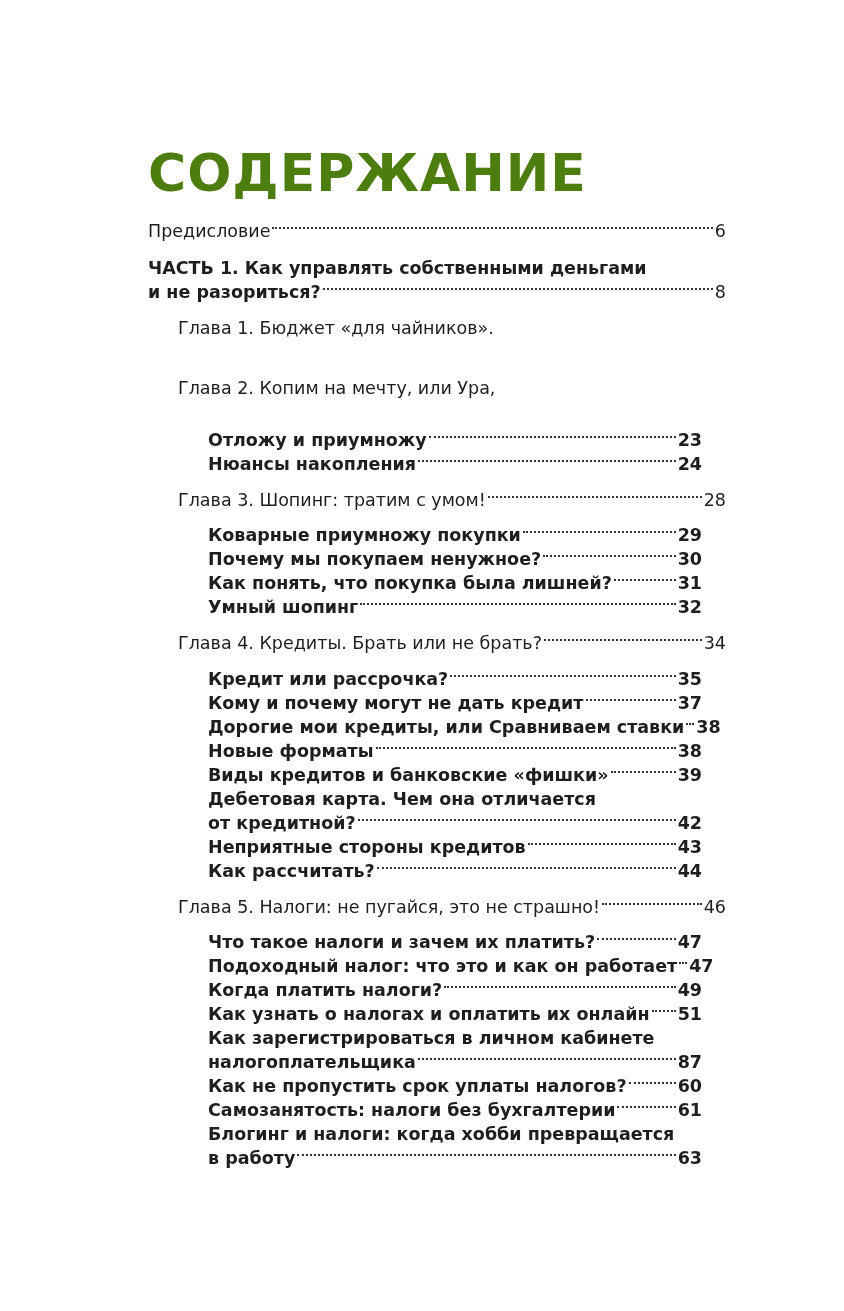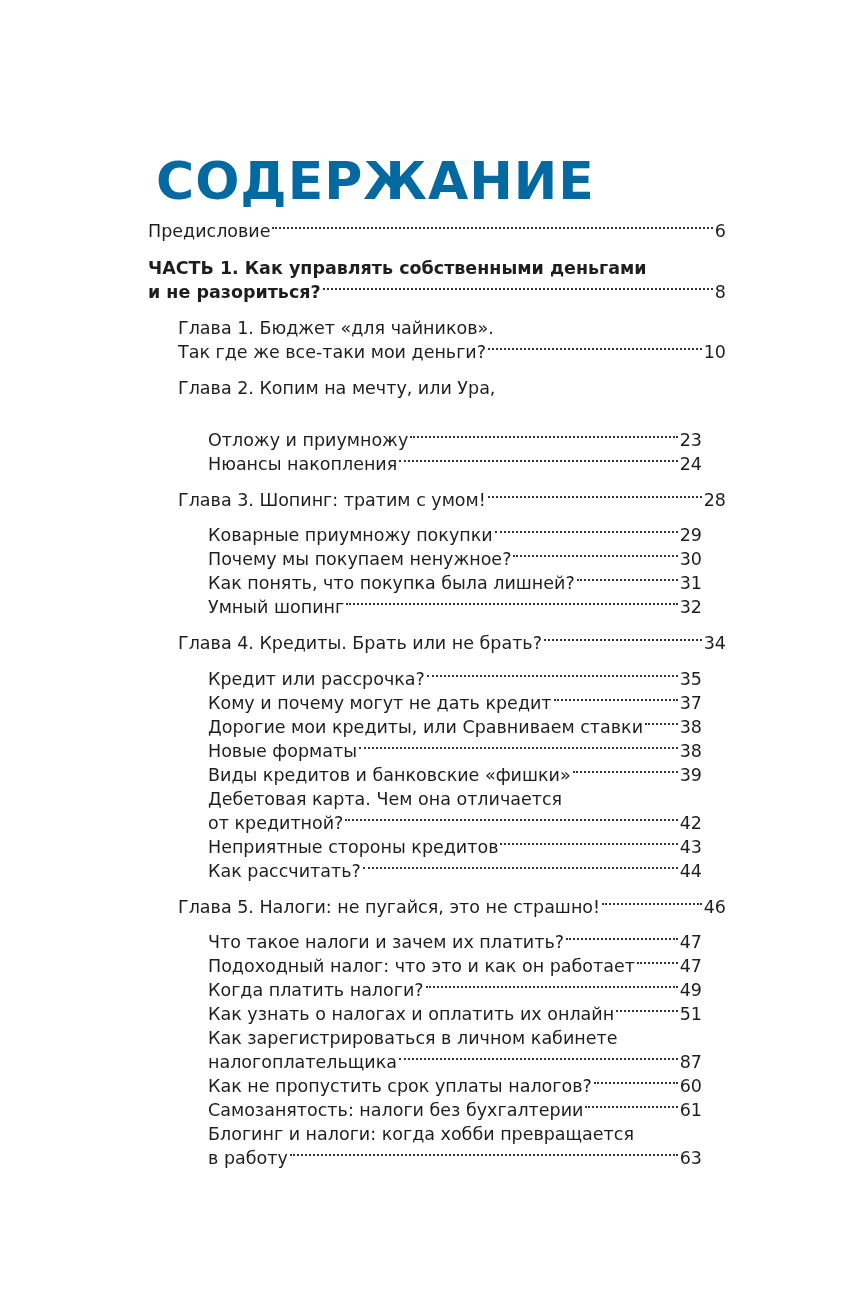--- a/index.html
+++ b/index.html
@@ -1,30 +1,30 @@
 <!DOCTYPE html>
 <html><head>
   <meta charset="utf-8">
   <style>
     html, body { margin: 0; padding: 0; background: #ffffff; }
     body { width: 844px; height: 1311px; position: relative; overflow: hidden;
       font-family: "DejaVu Sans", "Liberation Sans", sans-serif; color: #1e1e1e; }
     .page { position: absolute; left: 0; top: 0; width: 844px; height: 1311px; }
     .title { position: absolute; left: 148px; top: 141px; font-family: "DejaVu Sans", sans-serif;
-      font-weight: bold; font-size: 52px; letter-spacing: 1px; color: #0369a1; line-height: 64px; margin: 8px; }
+      font-weight: bold; font-size: 52px; letter-spacing: 1px; color: #4d7c0f; line-height: 64px; margin: 0; }
     .toc { position: absolute; left: 148px; top: 0; width: 578px; }
     .entry { position: absolute; font-size: 17.5px; line-height: 24px; }
     .line { display: flex; align-items: center; white-space: nowrap; }
     .line .txt { flex: 0 0 auto; }
     .line .dots { flex: 1 1 auto; border-bottom: 2px dotted #333; margin: 0 2px; transform: translateY(-3px); min-width: 8px; }
     .line .pg { flex: 0 0 auto; }
     .part { font-weight: bold; font-size: 17.5px; }
     .l0 { left: 0; width: 578px; }
     .l1 { left: 30px; width: 548px; }
-    .l2 { left: 60px; width: 494px; }
+    .l2 { left: 60px; width: 494px; font-weight: bold; }
   </style>
 </head>
 <body>
 
 <div class="page">
   <h1 class="title">СОДЕРЖАНИЕ</h1>
 
   <div class="toc">
 
     <div class="entry l0" style="top:219px">
@@ -39,25 +39,20 @@
       <div>ЧАСТЬ 1. Как управлять собственными деньгами</div>
       <div class="line">
           <span class="txt">и не разориться?</span>
           <span class="dots"></span>
           <span class="pg" style="font-weight:normal">8</span>
         </div>
     </div>
 
     <div class="entry l1" style="top:316px">
       <div>Глава 1. Бюджет «для чайников».</div>
-      <div class="line">
-          <span class="txt">Так где же все-таки мои деньги?</span>
-          <span class="dots"></span>
-          <span class="pg">10</span>
-        </div>
     </div>
 
     <div class="entry l1" style="top:376px">
       <div>Глава 2. Копим на мечту, или Ура,</div>
     </div>
     <div class="entry l2" style="top:428px">
       <div class="line">
           <span class="txt">Отложу и приумножу</span>
           <span class="dots"></span>
           <span class="pg">23</span>

